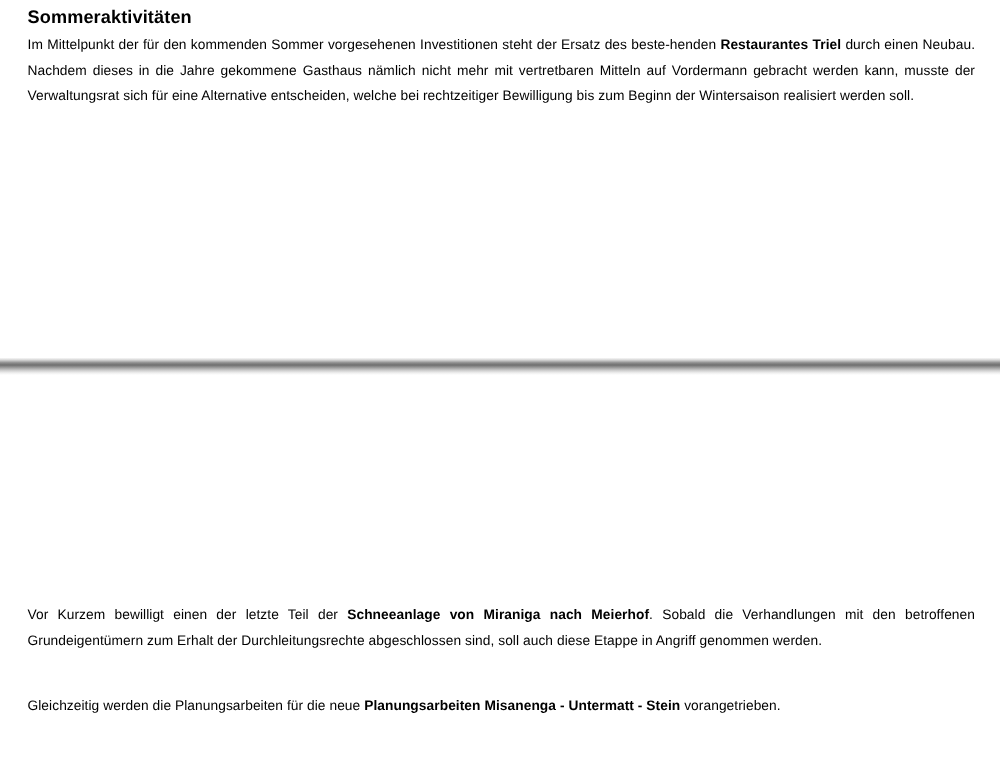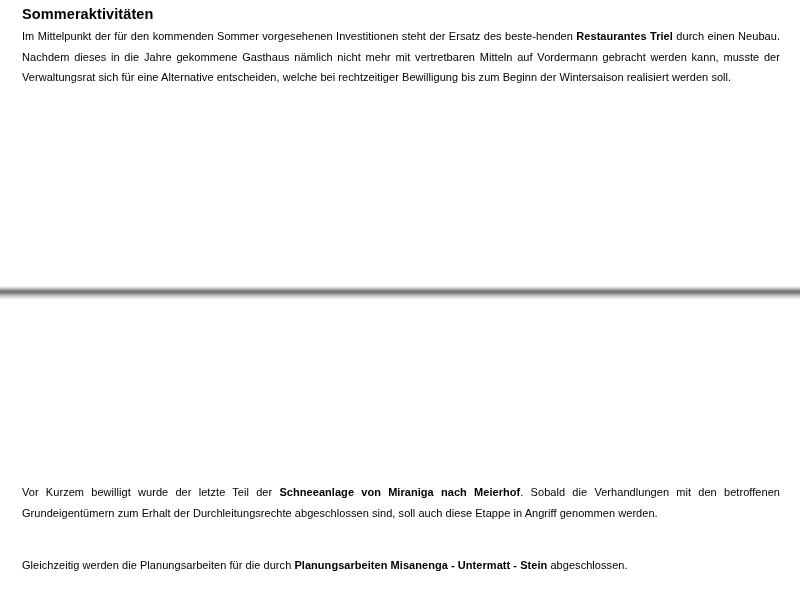--- a/index.html
+++ b/index.html
@@ -74,17 +74,17 @@
 <body>
 
 <div class="page">
 
   <div class="section-heading">Sommeraktivitäten</div>
 
   <div class="para p1"><span>Im Mittelpunkt der für den kommenden Sommer vorgesehenen Investitionen steht der Ersatz des beste-henden </span><b>Restaurantes Triel</b><span> durch einen Neubau. Nachdem dieses in die Jahre gekommene Gasthaus nämlich nicht mehr mit vertretbaren Mitteln auf Vordermann gebracht werden kann, musste der Verwaltungsrat sich für eine Alternative entscheiden, welche bei rechtzeitiger Bewilligung bis zum Beginn der Wintersaison realisiert werden soll.</span></div>
 
   <div class="divider"></div>
 
-  <div class="para p2"><span>Vor Kurzem bewilligt wurde der letzte Teil der </span><b>Schneeanlage von Miraniga nach Meierhof</b><span>. Sobald die Verhandlungen mit den betroffenen Grundeigentümern zum Erhalt der Durchleitungsrechte abgeschlossen sind, soll auch diese Etappe in Angriff genommen werden.</span></div>
+  <div class="para p2"><span>Vor Kurzem bewilligt einen der letzte Teil der </span><b>Schneeanlage von Miraniga nach Meierhof</b><span>. Sobald die Verhandlungen mit den betroffenen Grundeigentümern zum Erhalt der Durchleitungsrechte abgeschlossen sind, soll auch diese Etappe in Angriff genommen werden.</span></div>
 
-  <div class="para p3"><span>Gleichzeitig werden die Planungsarbeiten für die durch </span><b>Planungsarbeiten Misanenga - Untermatt - Stein</b><span> abgeschlossen.</span></div>
+  <div class="para p3"><span>Gleichzeitig werden die Planungsarbeiten für die neue </span><b>Planungsarbeiten Misanenga - Untermatt - Stein</b><span> vorangetrieben.</span></div>
 
 </div>
 
 </body></html>

